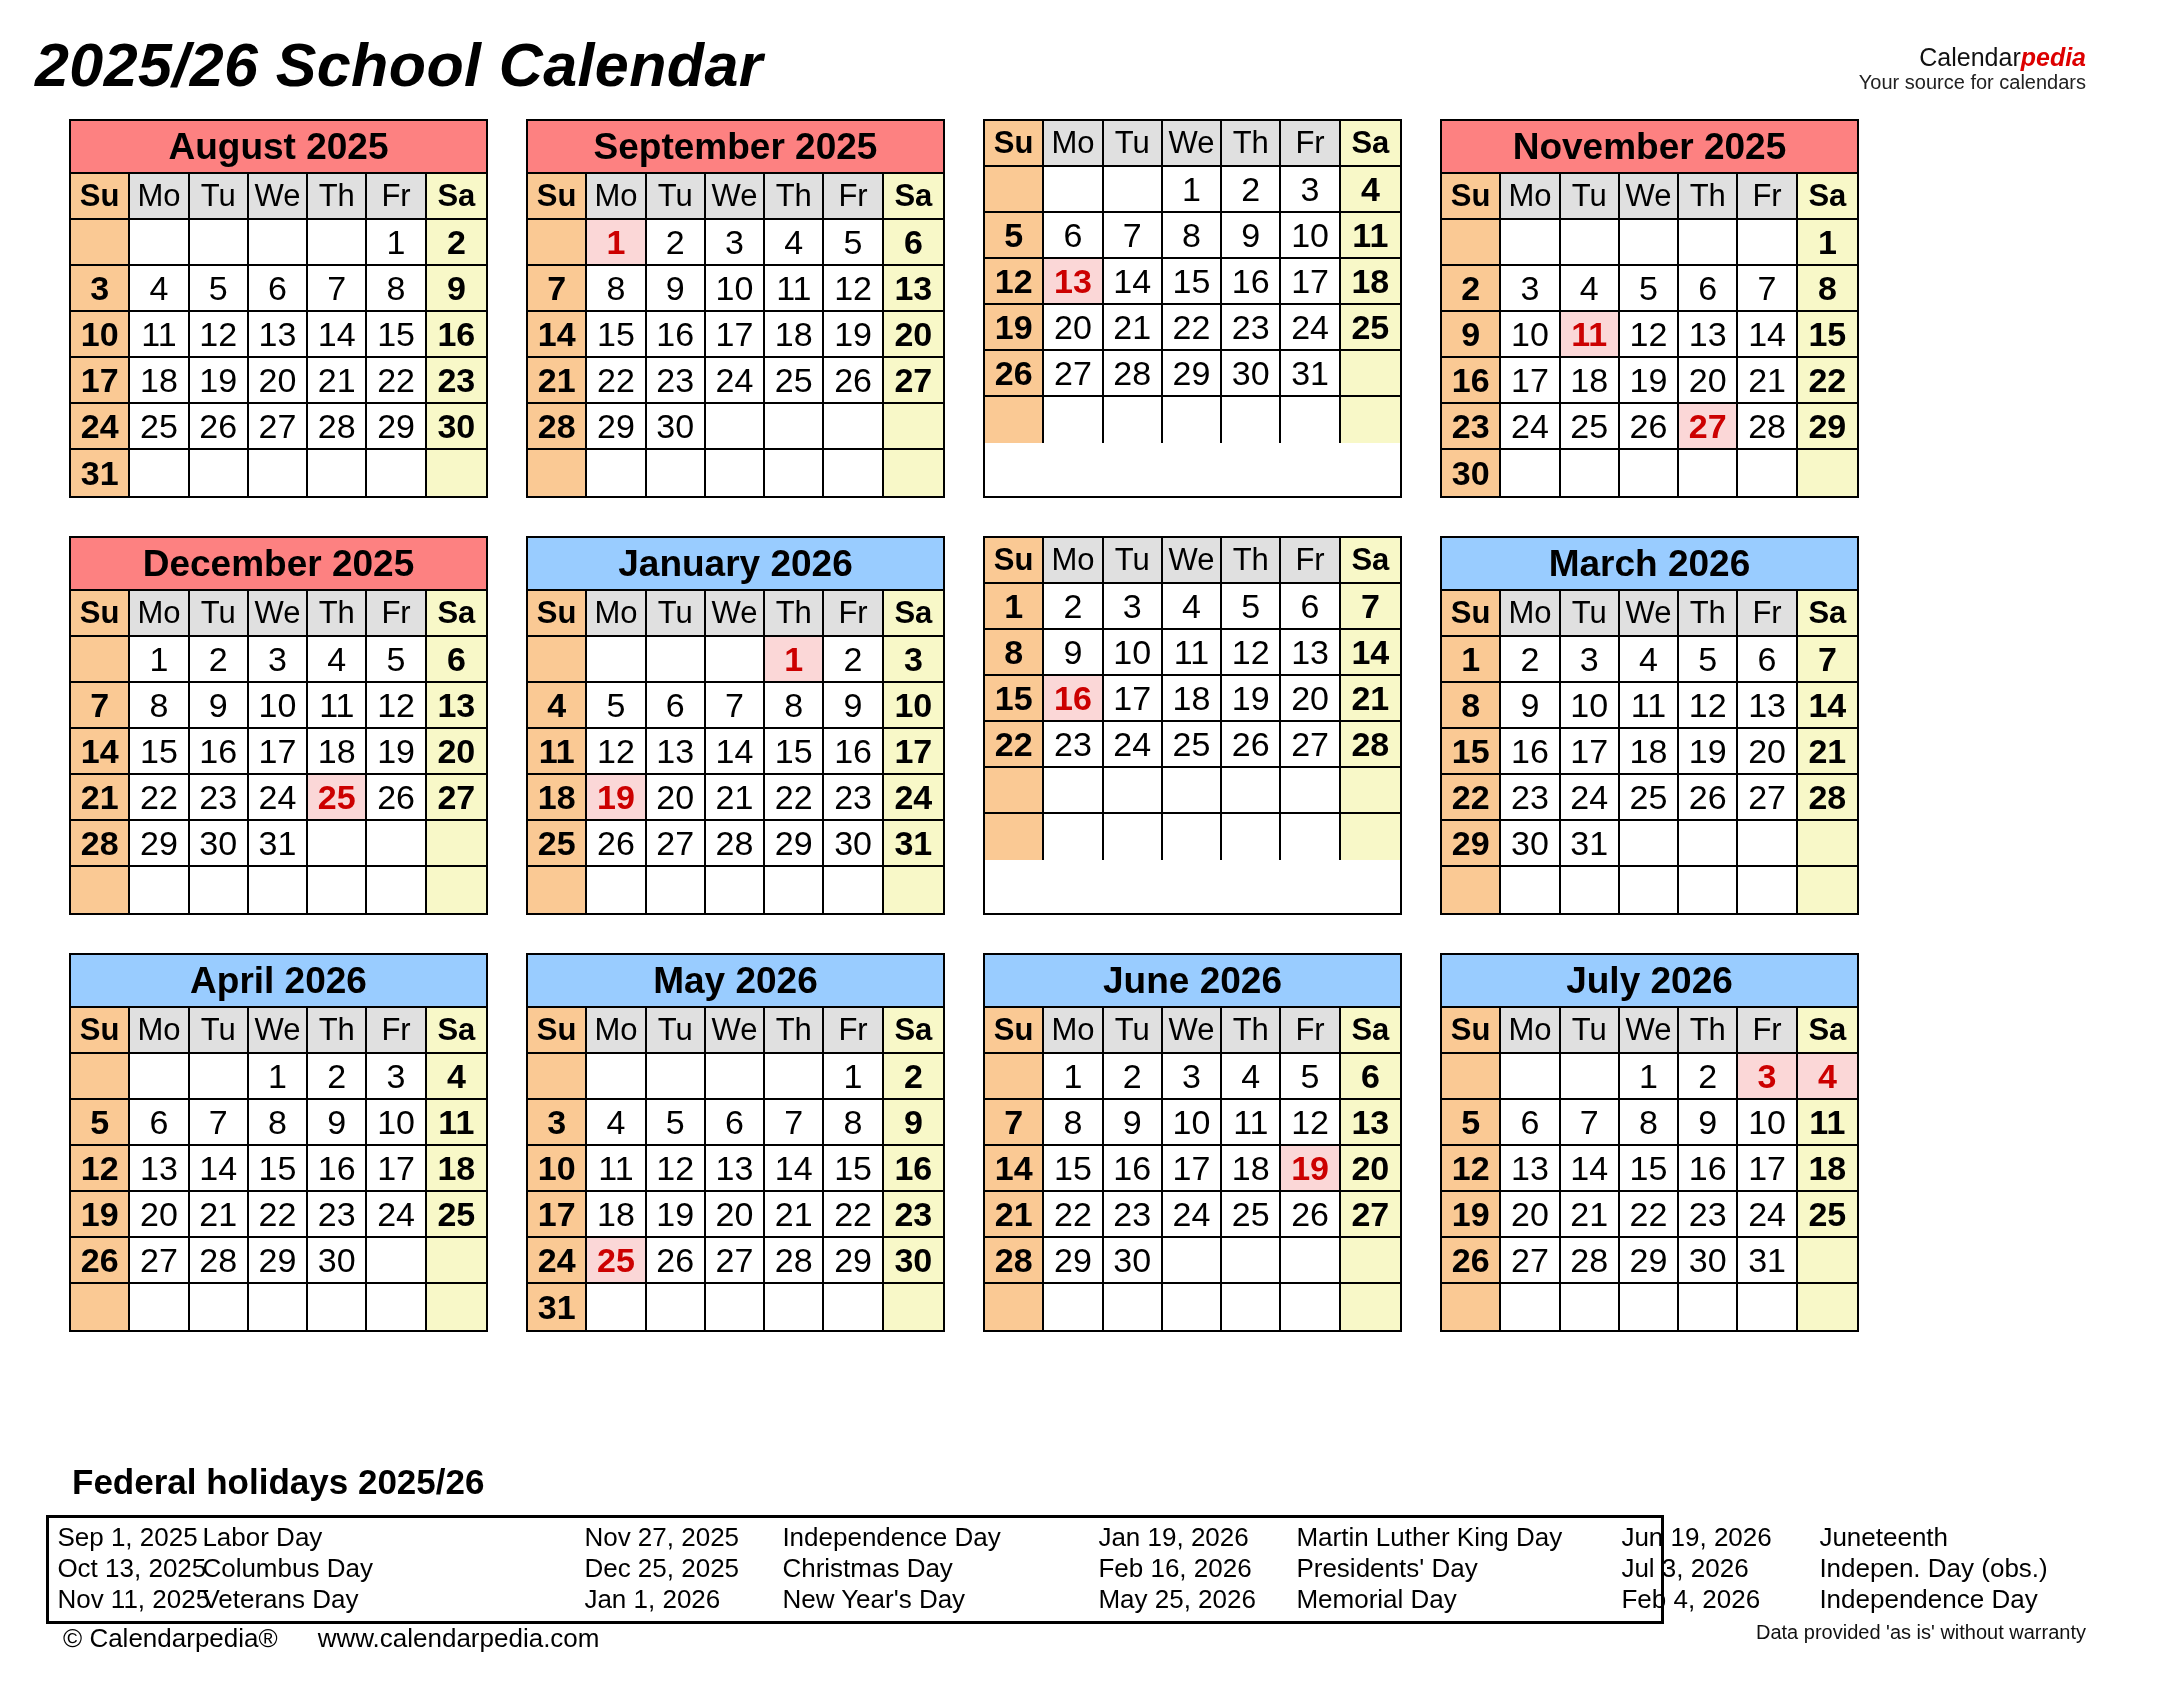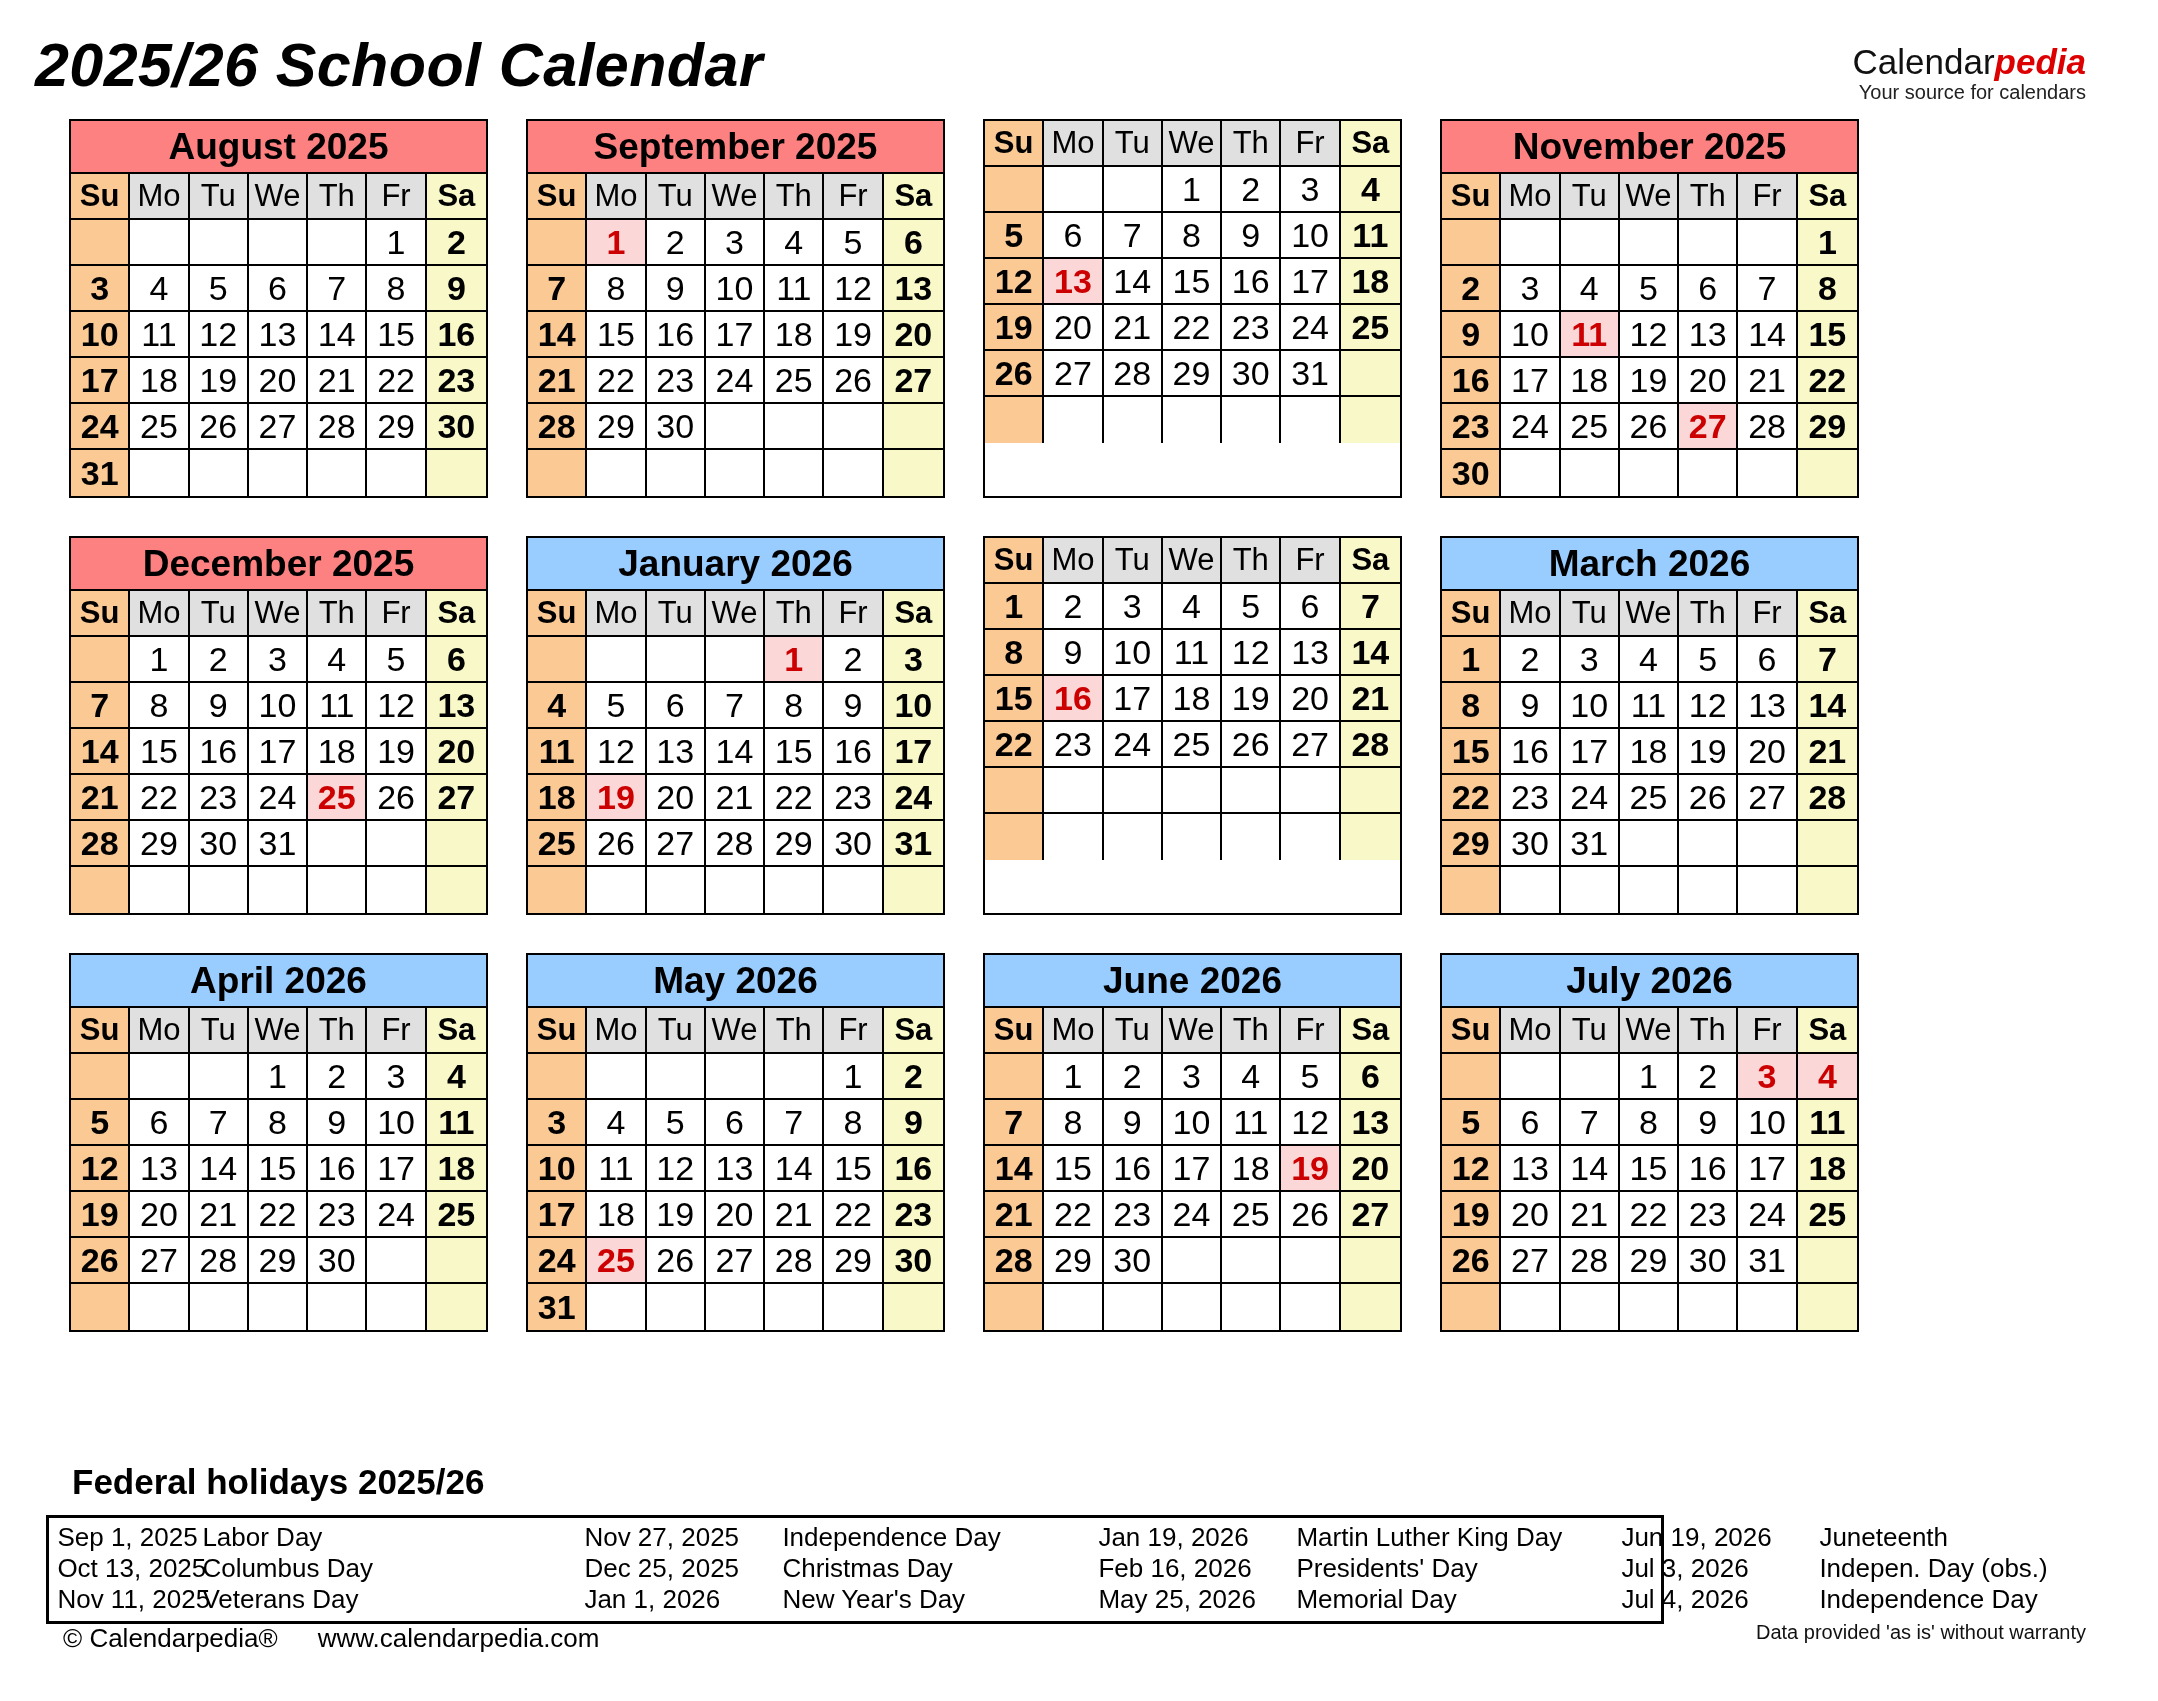--- a/index.html
+++ b/index.html
@@ -7,21 +7,21 @@
     width:2159px; height:1702px; position:relative;
     background:#ffffff; color:#000;
     font-family:"Liberation Sans", sans-serif;
     overflow:hidden;
   }
   .page-title {
     position:absolute; left:35px; top:32px; margin:0;
     font-size:61px; font-weight:bold; line-height:1.1; letter-spacing:0.4px;font-style:italic;
   }
   .logo { position:absolute; right:73px; top:44px; text-align:right; line-height:1.05; }
-  .logo-line { font-size:35px; color:#111; }
+  .logo-line { font-size:25px; color:#111; }
   .logo-red { color:var(--logo-red); font-weight:bold; font-style:italic; }
   .logo-tagline { font-size:20px; color:#222; margin-top:1.7px; }
 
   .months-grid {
     position:absolute; left:69px; top:119px;
     display:grid; grid-template-columns:repeat(4,419px);
     column-gap:108px; row-gap:55px;gap:38px;
   }
   .month { border:2.5px solid #000; background:#fff; }
   .month-title {
@@ -883,21 +883,21 @@
     <div class="hol-date">Feb 16, 2026</div>
     <div class="hol-name">Presidents' Day</div>
     <div class="hol-date">Jul 3, 2026</div>
     <div class="hol-name">Indepen. Day (obs.)</div>
     <div class="hol-date">Nov 11, 2025</div>
     <div class="hol-name">Veterans Day</div>
     <div class="hol-date">Jan 1, 2026</div>
     <div class="hol-name">New Year's Day</div>
     <div class="hol-date">May 25, 2026</div>
     <div class="hol-name">Memorial Day</div>
-    <div class="hol-date">Jul 4, 2026</div>
+    <div class="hol-date">Feb 4, 2026</div>
     <div class="hol-name">Independence Day</div>
   </div>
 
 <div class="footer-left">
   <span>© Calendarpedia®</span><span class="footer-url">www.calendarpedia.com</span>
 </div>
 
 <div class="disclaimer">Data provided 'as is' without warranty</div>
 
 

